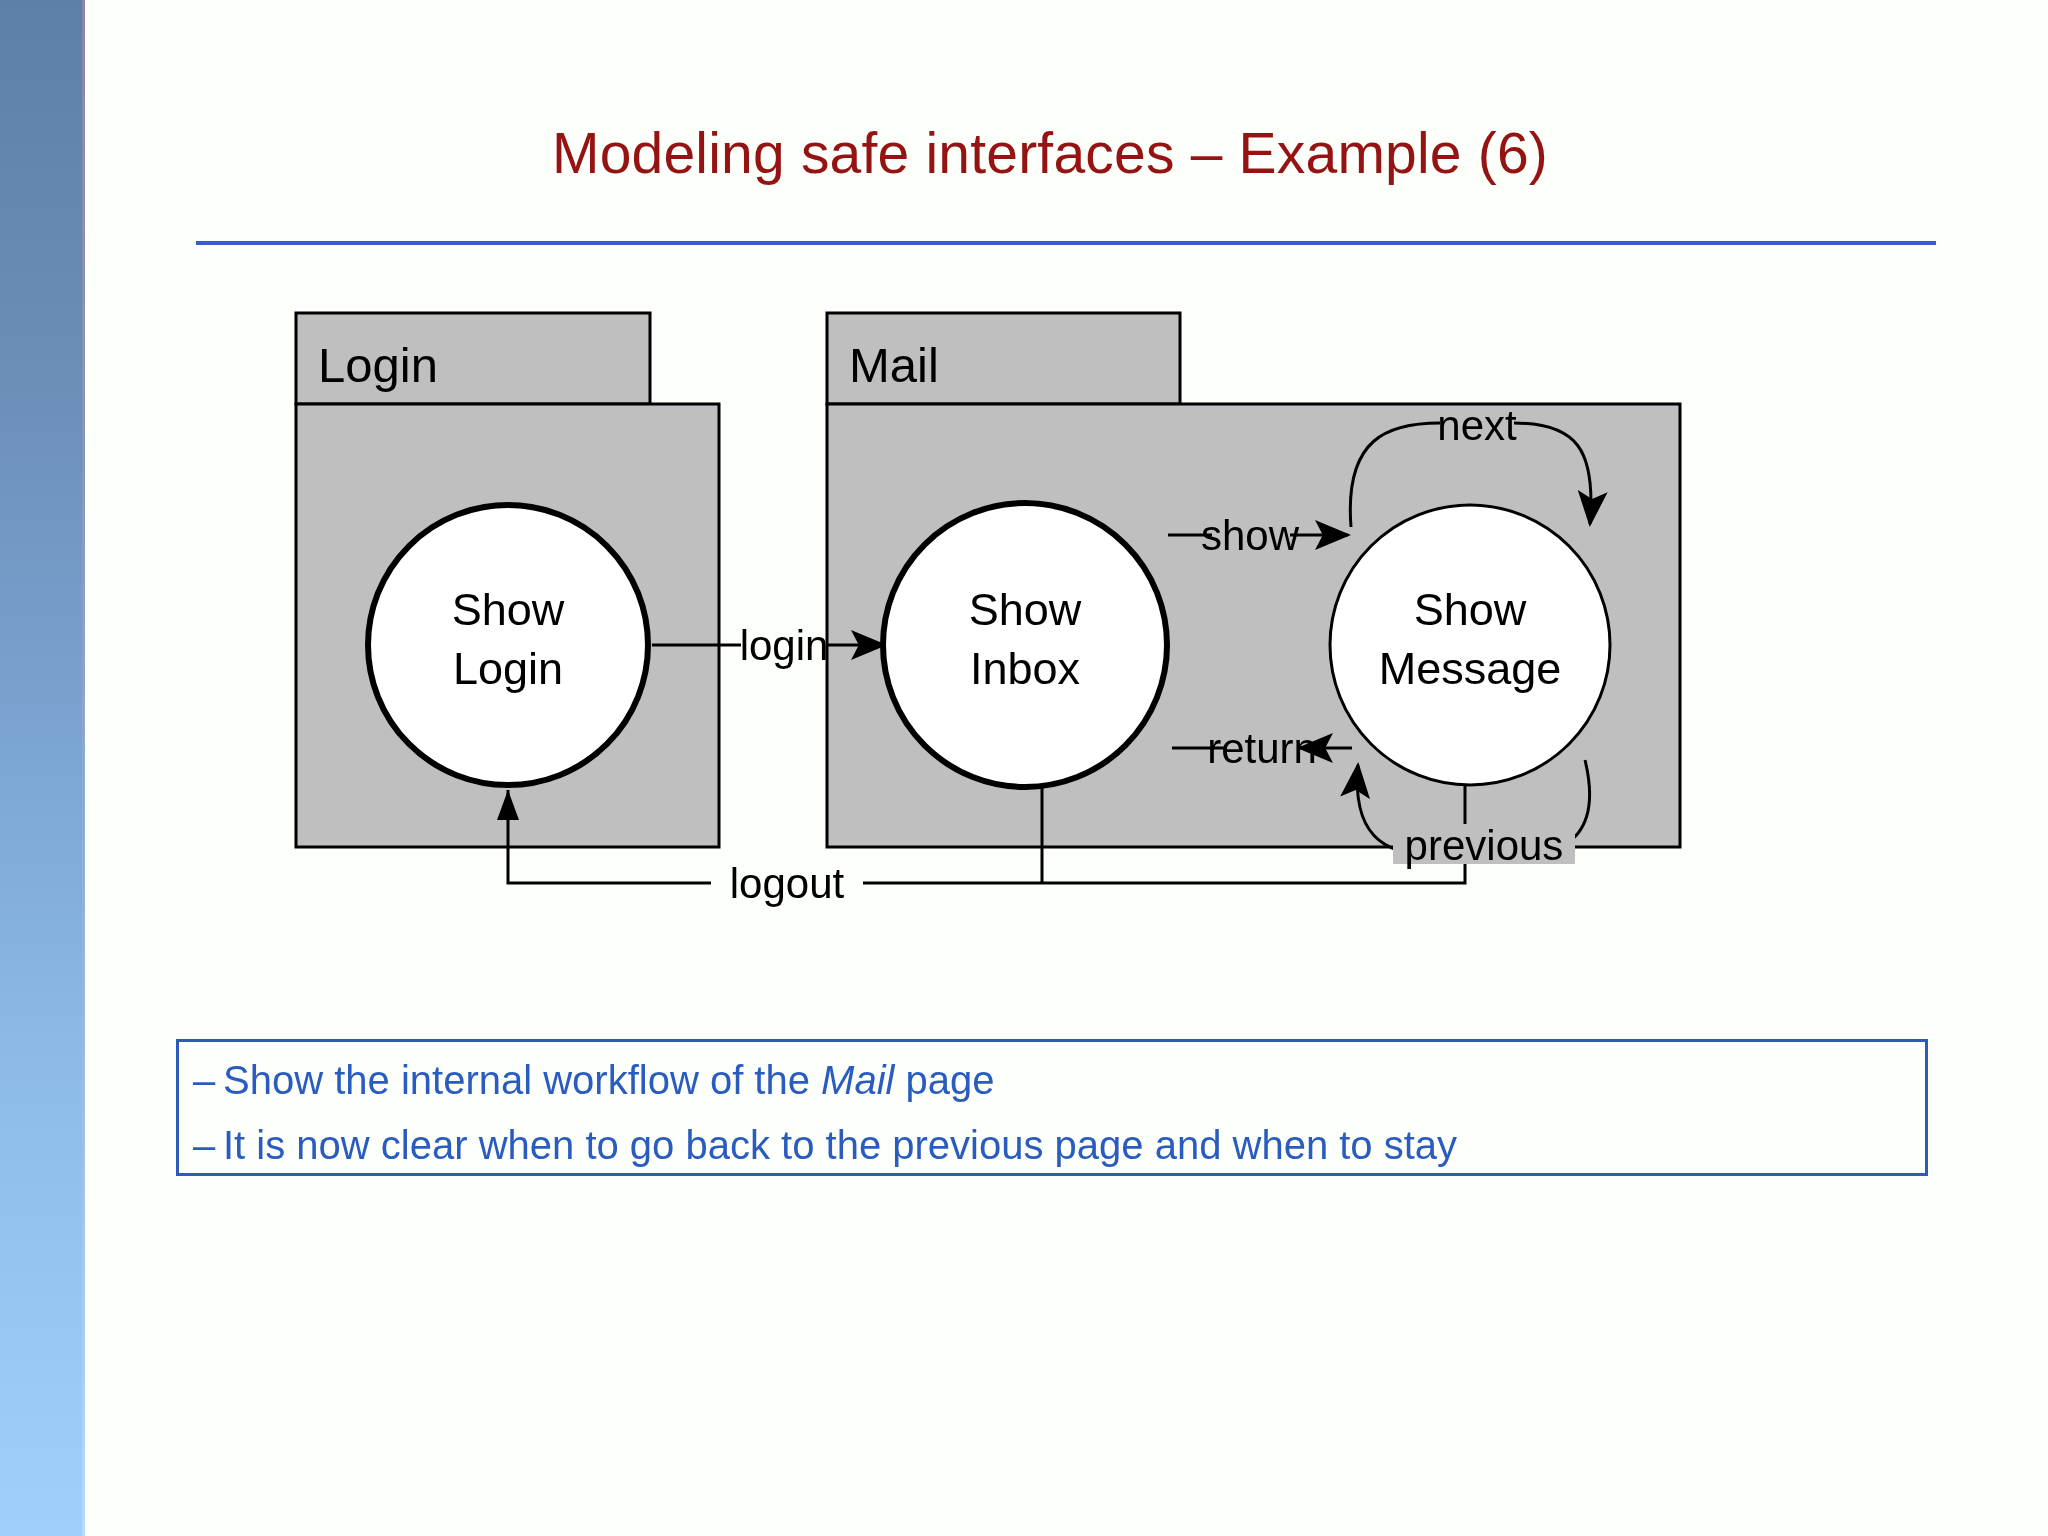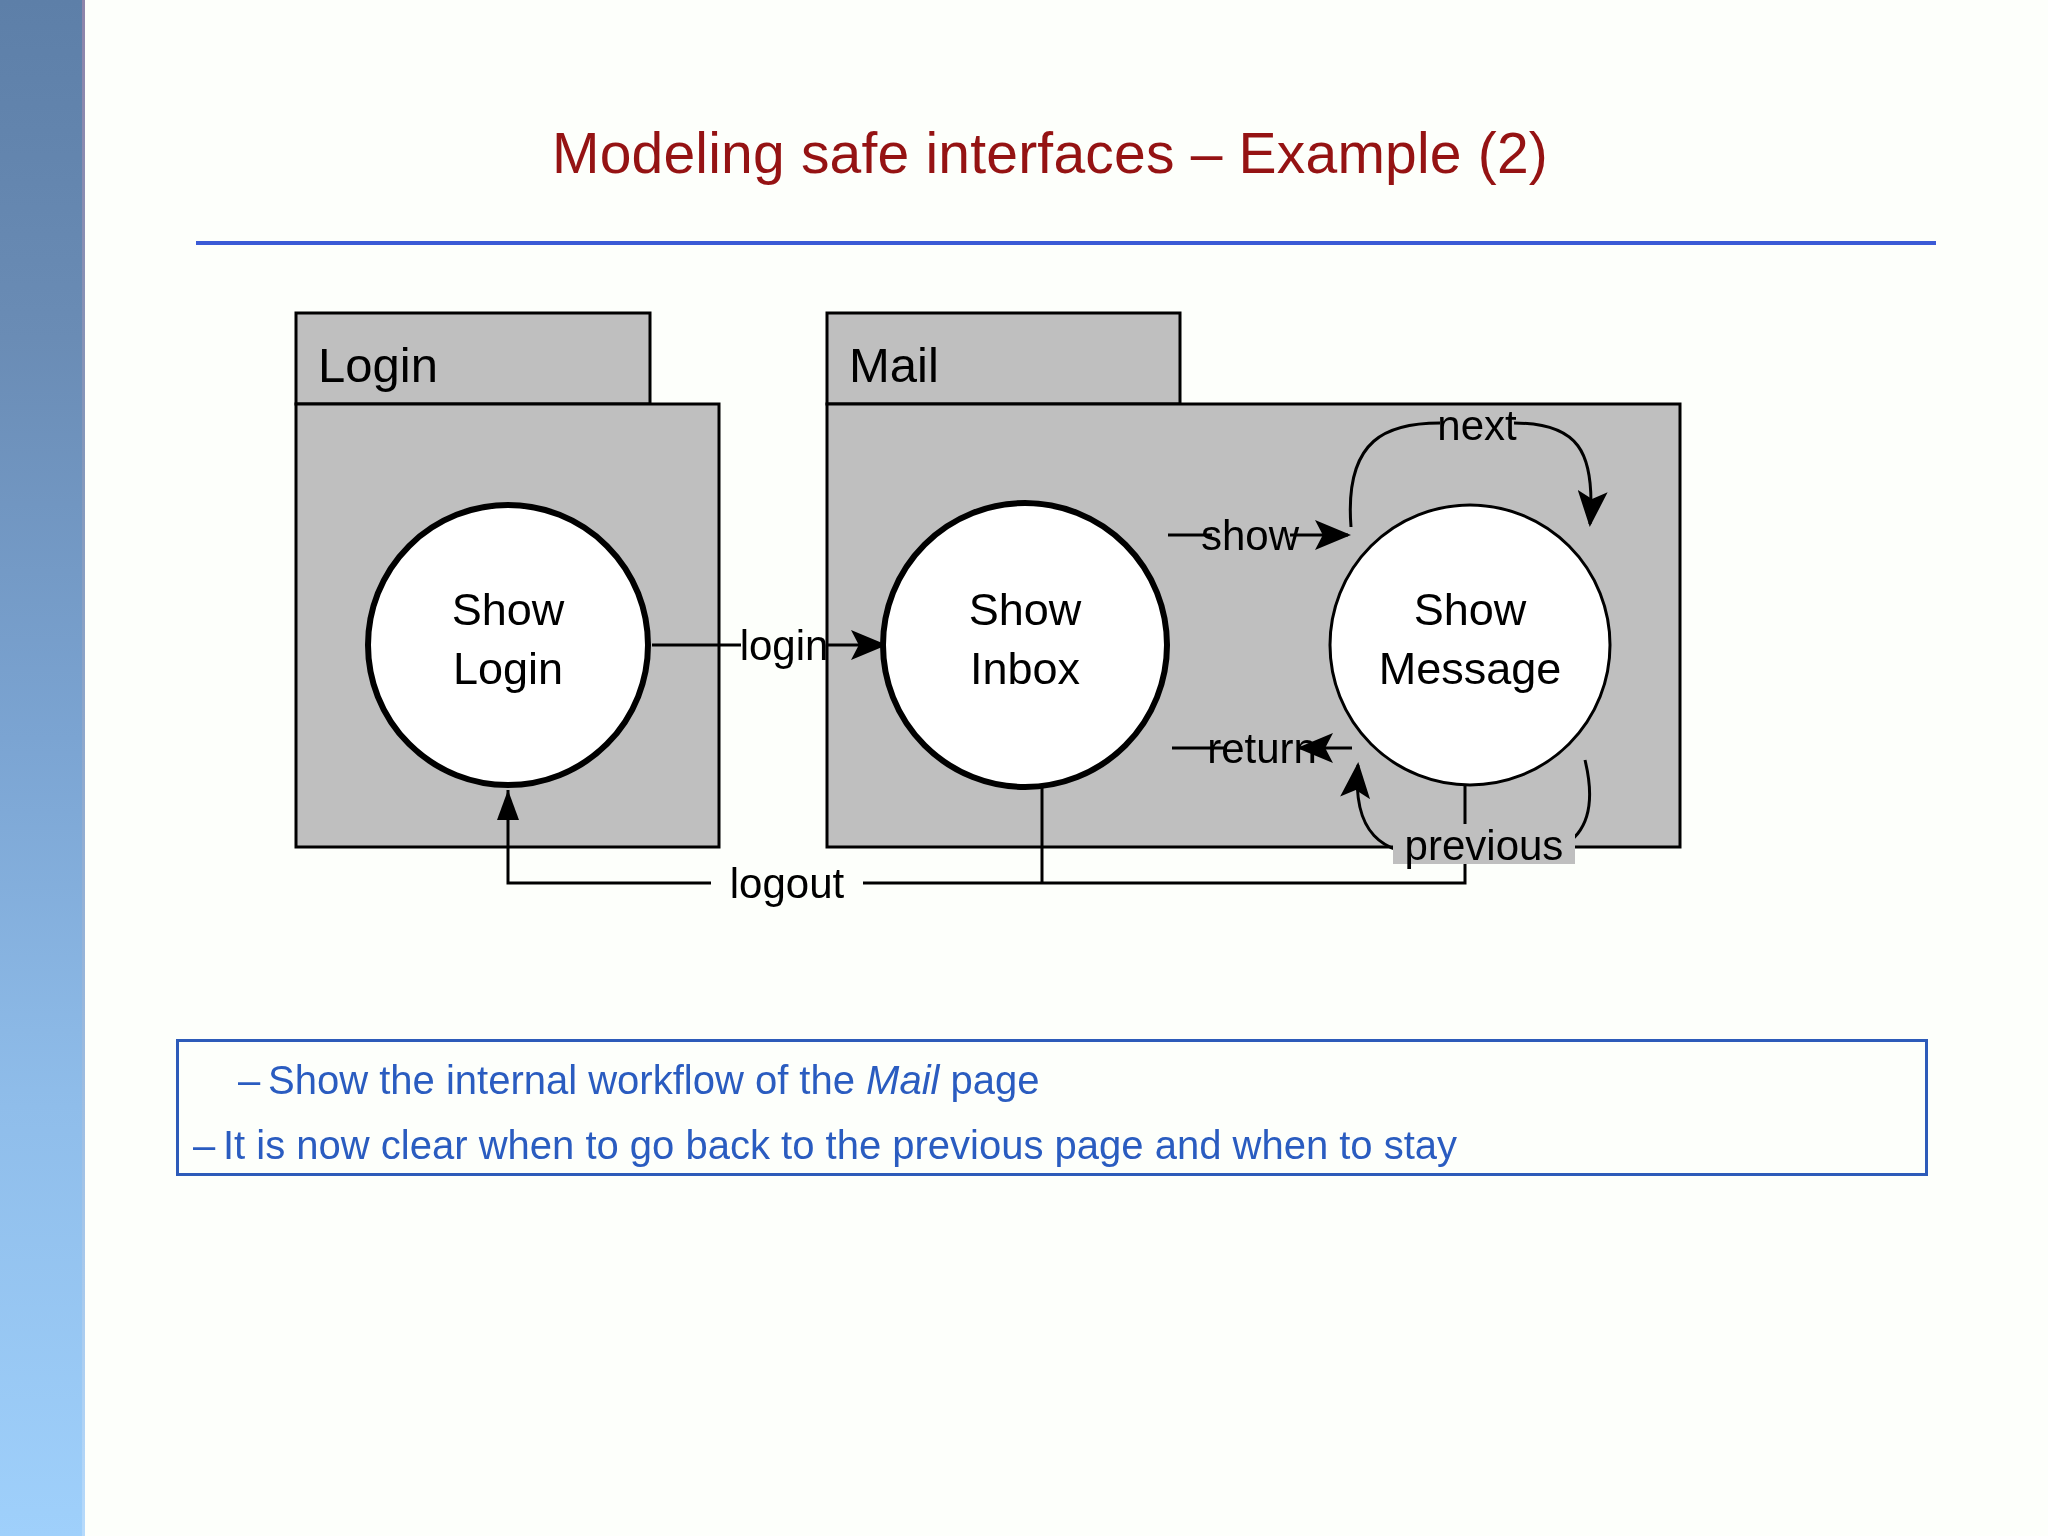--- a/index.html
+++ b/index.html
@@ -77,32 +77,32 @@
     box-sizing: border-box;
   }
   .bullet-row {
     position: absolute;
     left: 14px;
     color: #2a5cc0;
     font-size: 40px;
     line-height: 46px;
     white-space: nowrap;
   }
-  #bullet-0 { top: 15px; margin-left: 45px; }
+  #bullet-0 { top: 15px; }
   #bullet-1 { top: 80px; }
   .bullet-dash { display: inline-block; width: 30px; }
   .ital { font-style: italic; }
 </style>
 </head>
 <body>
 
 <div id="sidebar-bar"></div>
 <div id="sidebar-edge"></div>
 
-<div id="slide-title">Modeling safe interfaces – Example (2)</div>
+<div id="slide-title">Modeling safe interfaces – Example (6)</div>
 <div id="title-rule"></div>
 
 <div id="diagram">
 <svg width="2048" height="1536" viewBox="0 0 2048 1536" xmlns="http://www.w3.org/2000/svg">
   <defs>
     <marker id="ah" viewBox="0 0 12 10" refX="11" refY="5" markerWidth="12" markerHeight="10" orient="auto-start-reverse">
       <path d="M0,0 L12,5 L0,10 L2.6,5 Z" fill="#000"></path>
     </marker>
   </defs>
 

